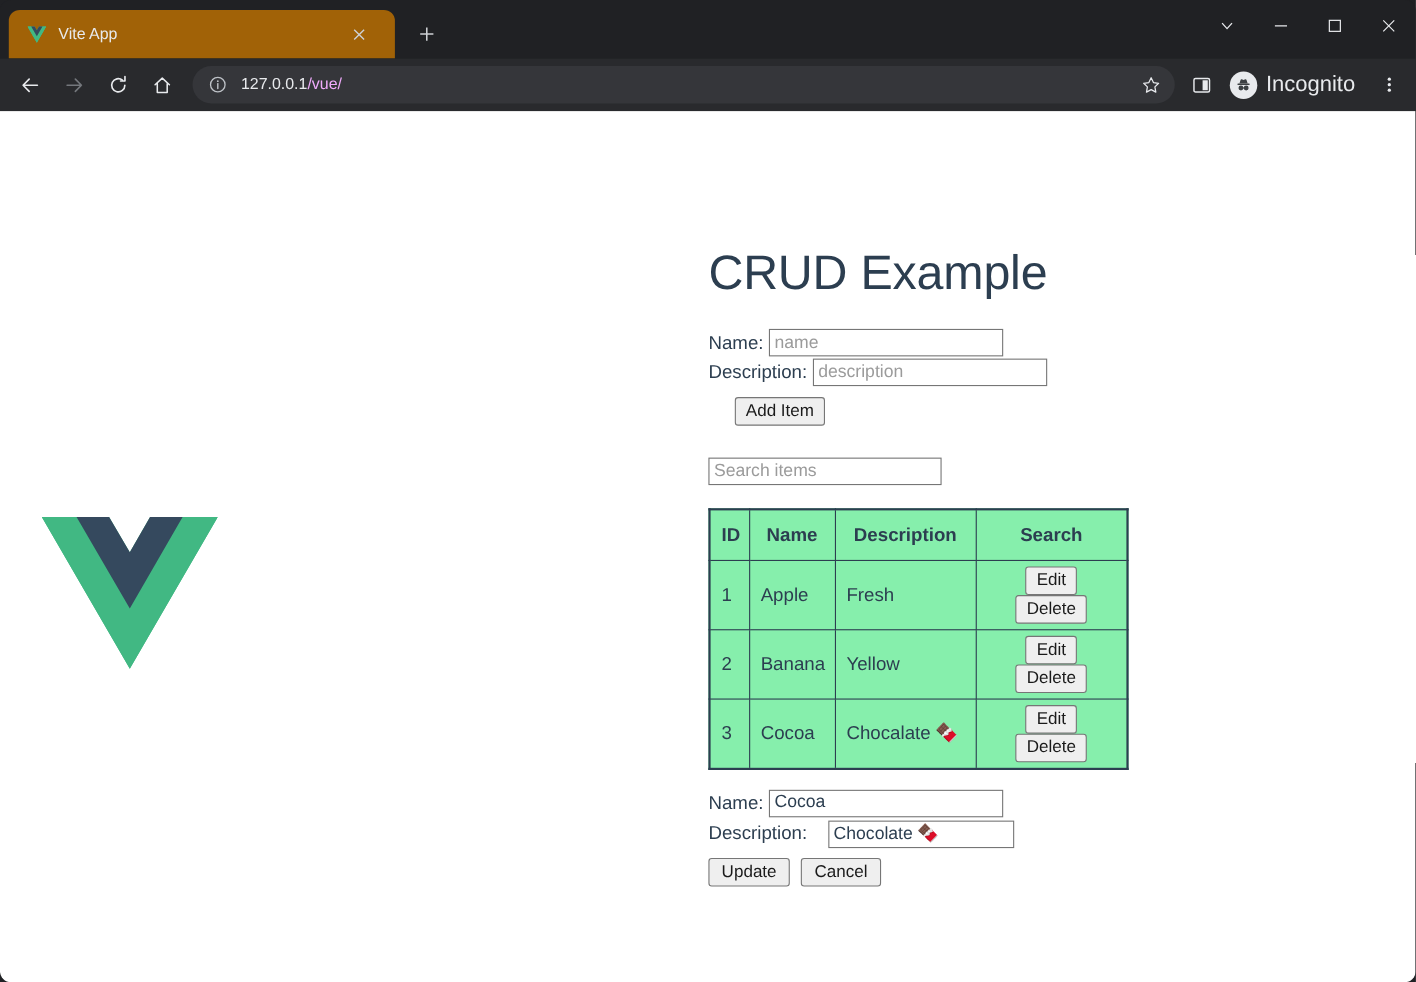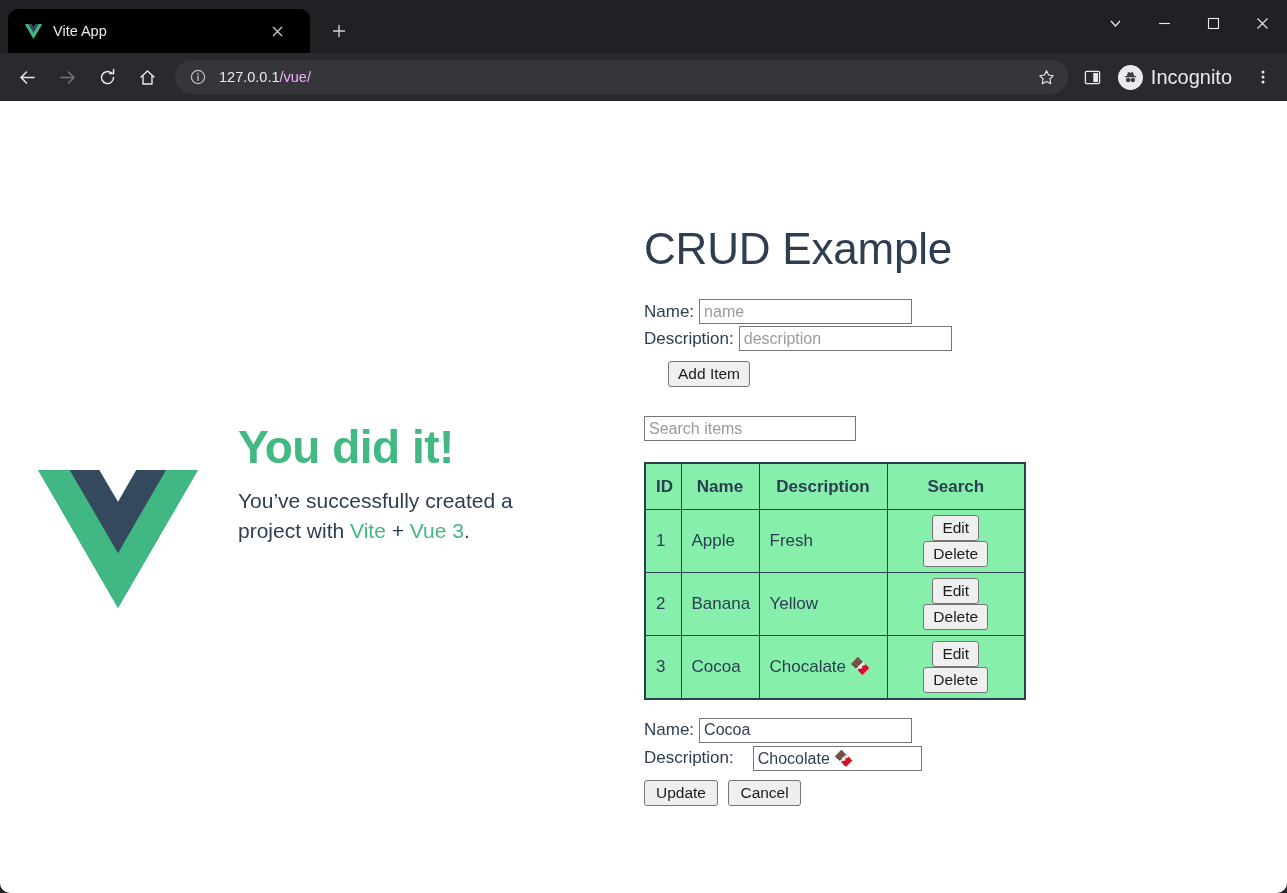--- a/index.html
+++ b/index.html
@@ -23,22 +23,22 @@
   
   .tab-strip {
     height: 53px;
     background: #202124;
     display: flex;
     align-items: flex-end;
     position: relative;
     padding-left: 8px;
   }
   .tab {
-    width: 302px; height: 44px;
-    background: #000000;
+    width: 351px; height: 44px;
+    background: #a16207;
     border-radius: 10px 10px 0 0;
     display: flex;
     align-items: center;
     padding: 0 20px 0 16px;
     position: relative;
   }
   .tab-favicon {
     width: 18px; height: 18px;
     flex: 0 0 18px;
     display: flex; align-items: center; justify-content: center;
@@ -436,24 +436,20 @@
     <div class="page-root">
 
       <div class="hero">
         <span class="vue-logo">
           <svg width="160" height="160" viewBox="0 0 256 221">
             <path d="M204.8,0H256L128,220.8L0,0h97.92L128,51.2L157.44,0H204.8z" fill="#41b883"></path>
             <path d="M0,0l128,220.8L256,0h-51.2L128,132.48L50.56,0H0z" fill="#41b883"></path>
             <path d="M50.56,0L128,133.12L204.8,0h-47.36L128,51.2L97.92,0H50.56z" fill="#35495e"></path>
           </svg>
         </span>
-        <div class="hero-text">
-          <h1 class="hero-title">You did it!</h1>
-          <p class="hero-sub"><span>You’ve successfully created a project with </span><span class="grn">Vite</span><span> + </span><span class="grn">Vue 3</span><span>.</span></p>
-        </div>
       </div>
 
       <div class="crud">
         <h1>CRUD Example</h1>
 
         <div>
           <div class="form-row">
             <span class="lbl">Name:</span>
             <input class="native inp-name" type="text" placeholder="name" style="">
           </div>

